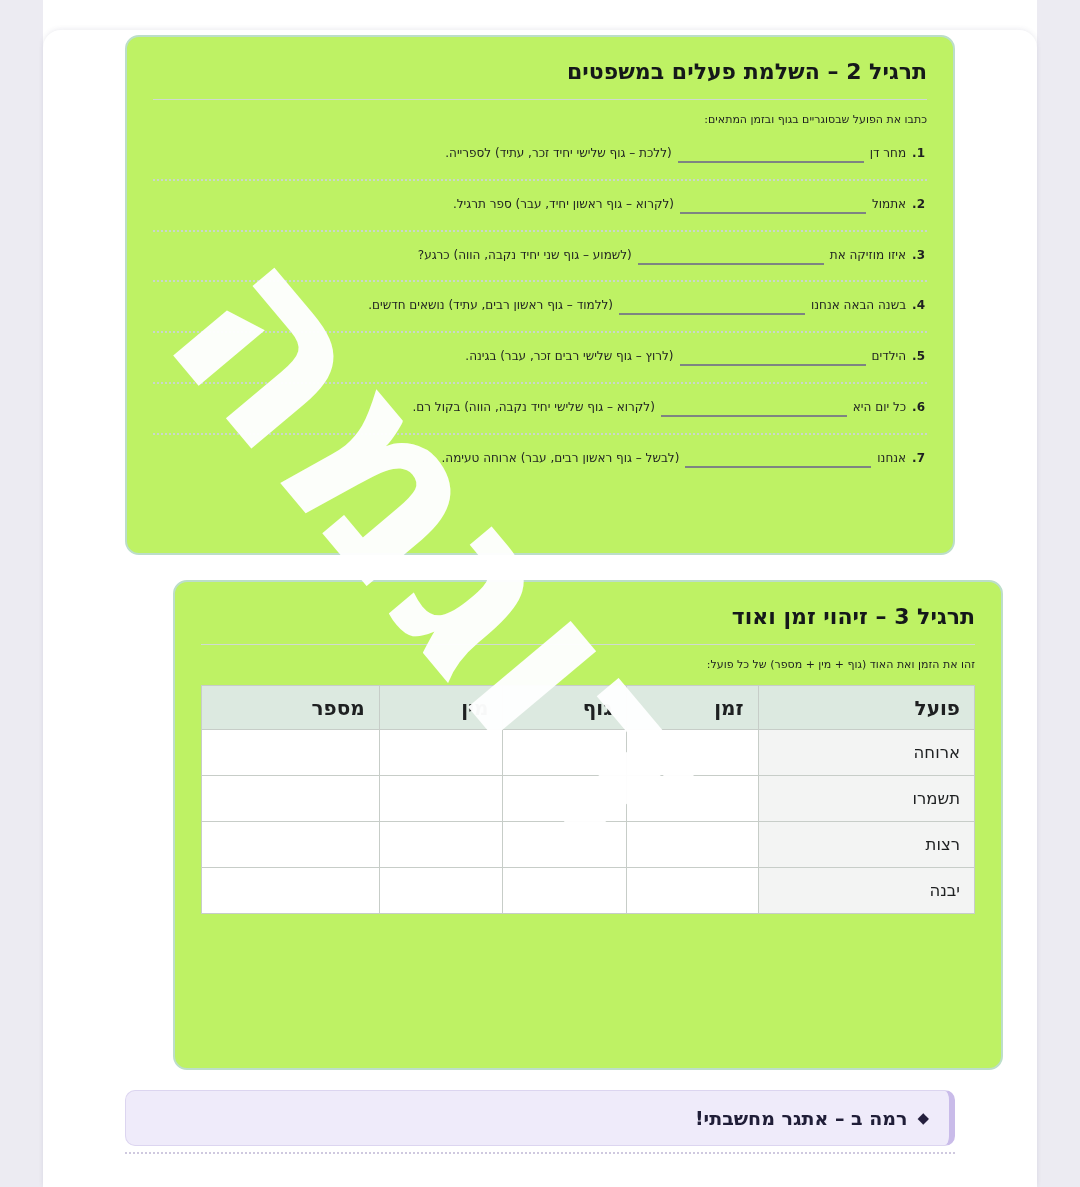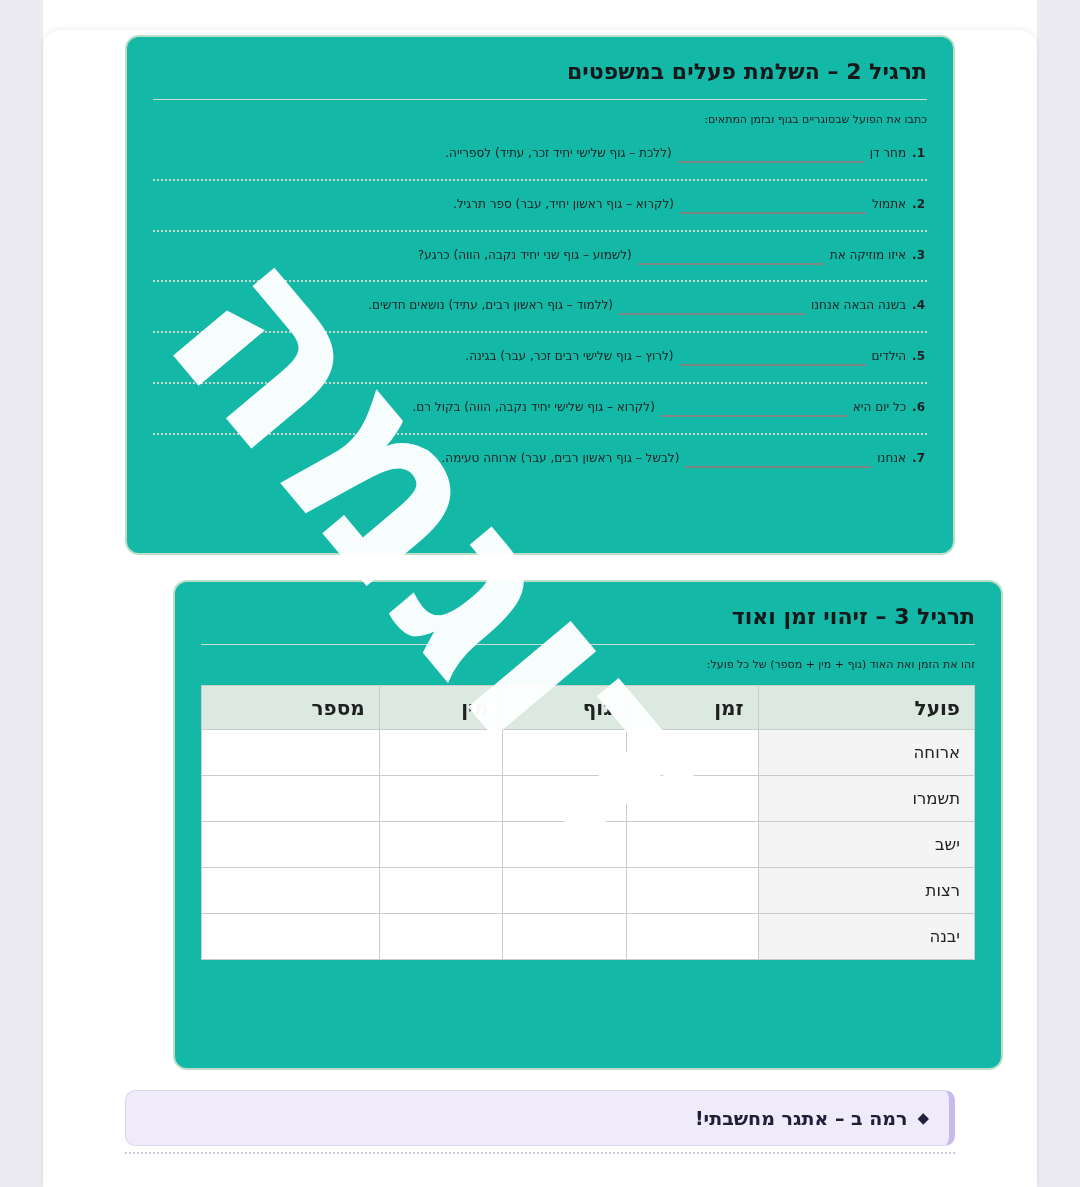--- a/index.html
+++ b/index.html
@@ -16,21 +16,21 @@
     background:#FFFFFF;
   }
   .card {
     position:absolute; left:43px; right:43px; top:30px; bottom:0;
     background:#FFFFFF;
     border-radius:18px 18px 0 0;
     box-shadow:0 -1px 5px rgba(70,70,110,0.10);
   }
   .panel {
     position:absolute; left:125px; width:830px;
-    background:#14b8a6;
+    background:#bef264;
     border:2px solid #BCDEC9;
     border-radius:14px;
     padding:22px 26px;
     z-index:2;
   }
   #panel-ex2 { top:35px;  height:520px; }
   #panel-ex3 { top:580px; height:490px;margin-left:48px; }
   .panel h2 {
     font-size:22px; font-weight:bold; color:#15181a;
     letter-spacing:0;
@@ -176,27 +176,20 @@
           <td></td>
       </tr>
       <tr>
         <td class="verb">תשמרו</td>
         <td></td>
           <td></td>
           <td></td>
           <td></td>
       </tr>
       <tr>
-        <td class="verb">ישב</td>
-        <td></td>
-          <td></td>
-          <td></td>
-          <td></td>
-      </tr>
-      <tr>
         <td class="verb">רצות</td>
         <td></td>
           <td></td>
           <td></td>
           <td></td>
       </tr>
       <tr>
         <td class="verb">יבנה</td>
         <td></td>
           <td></td>

